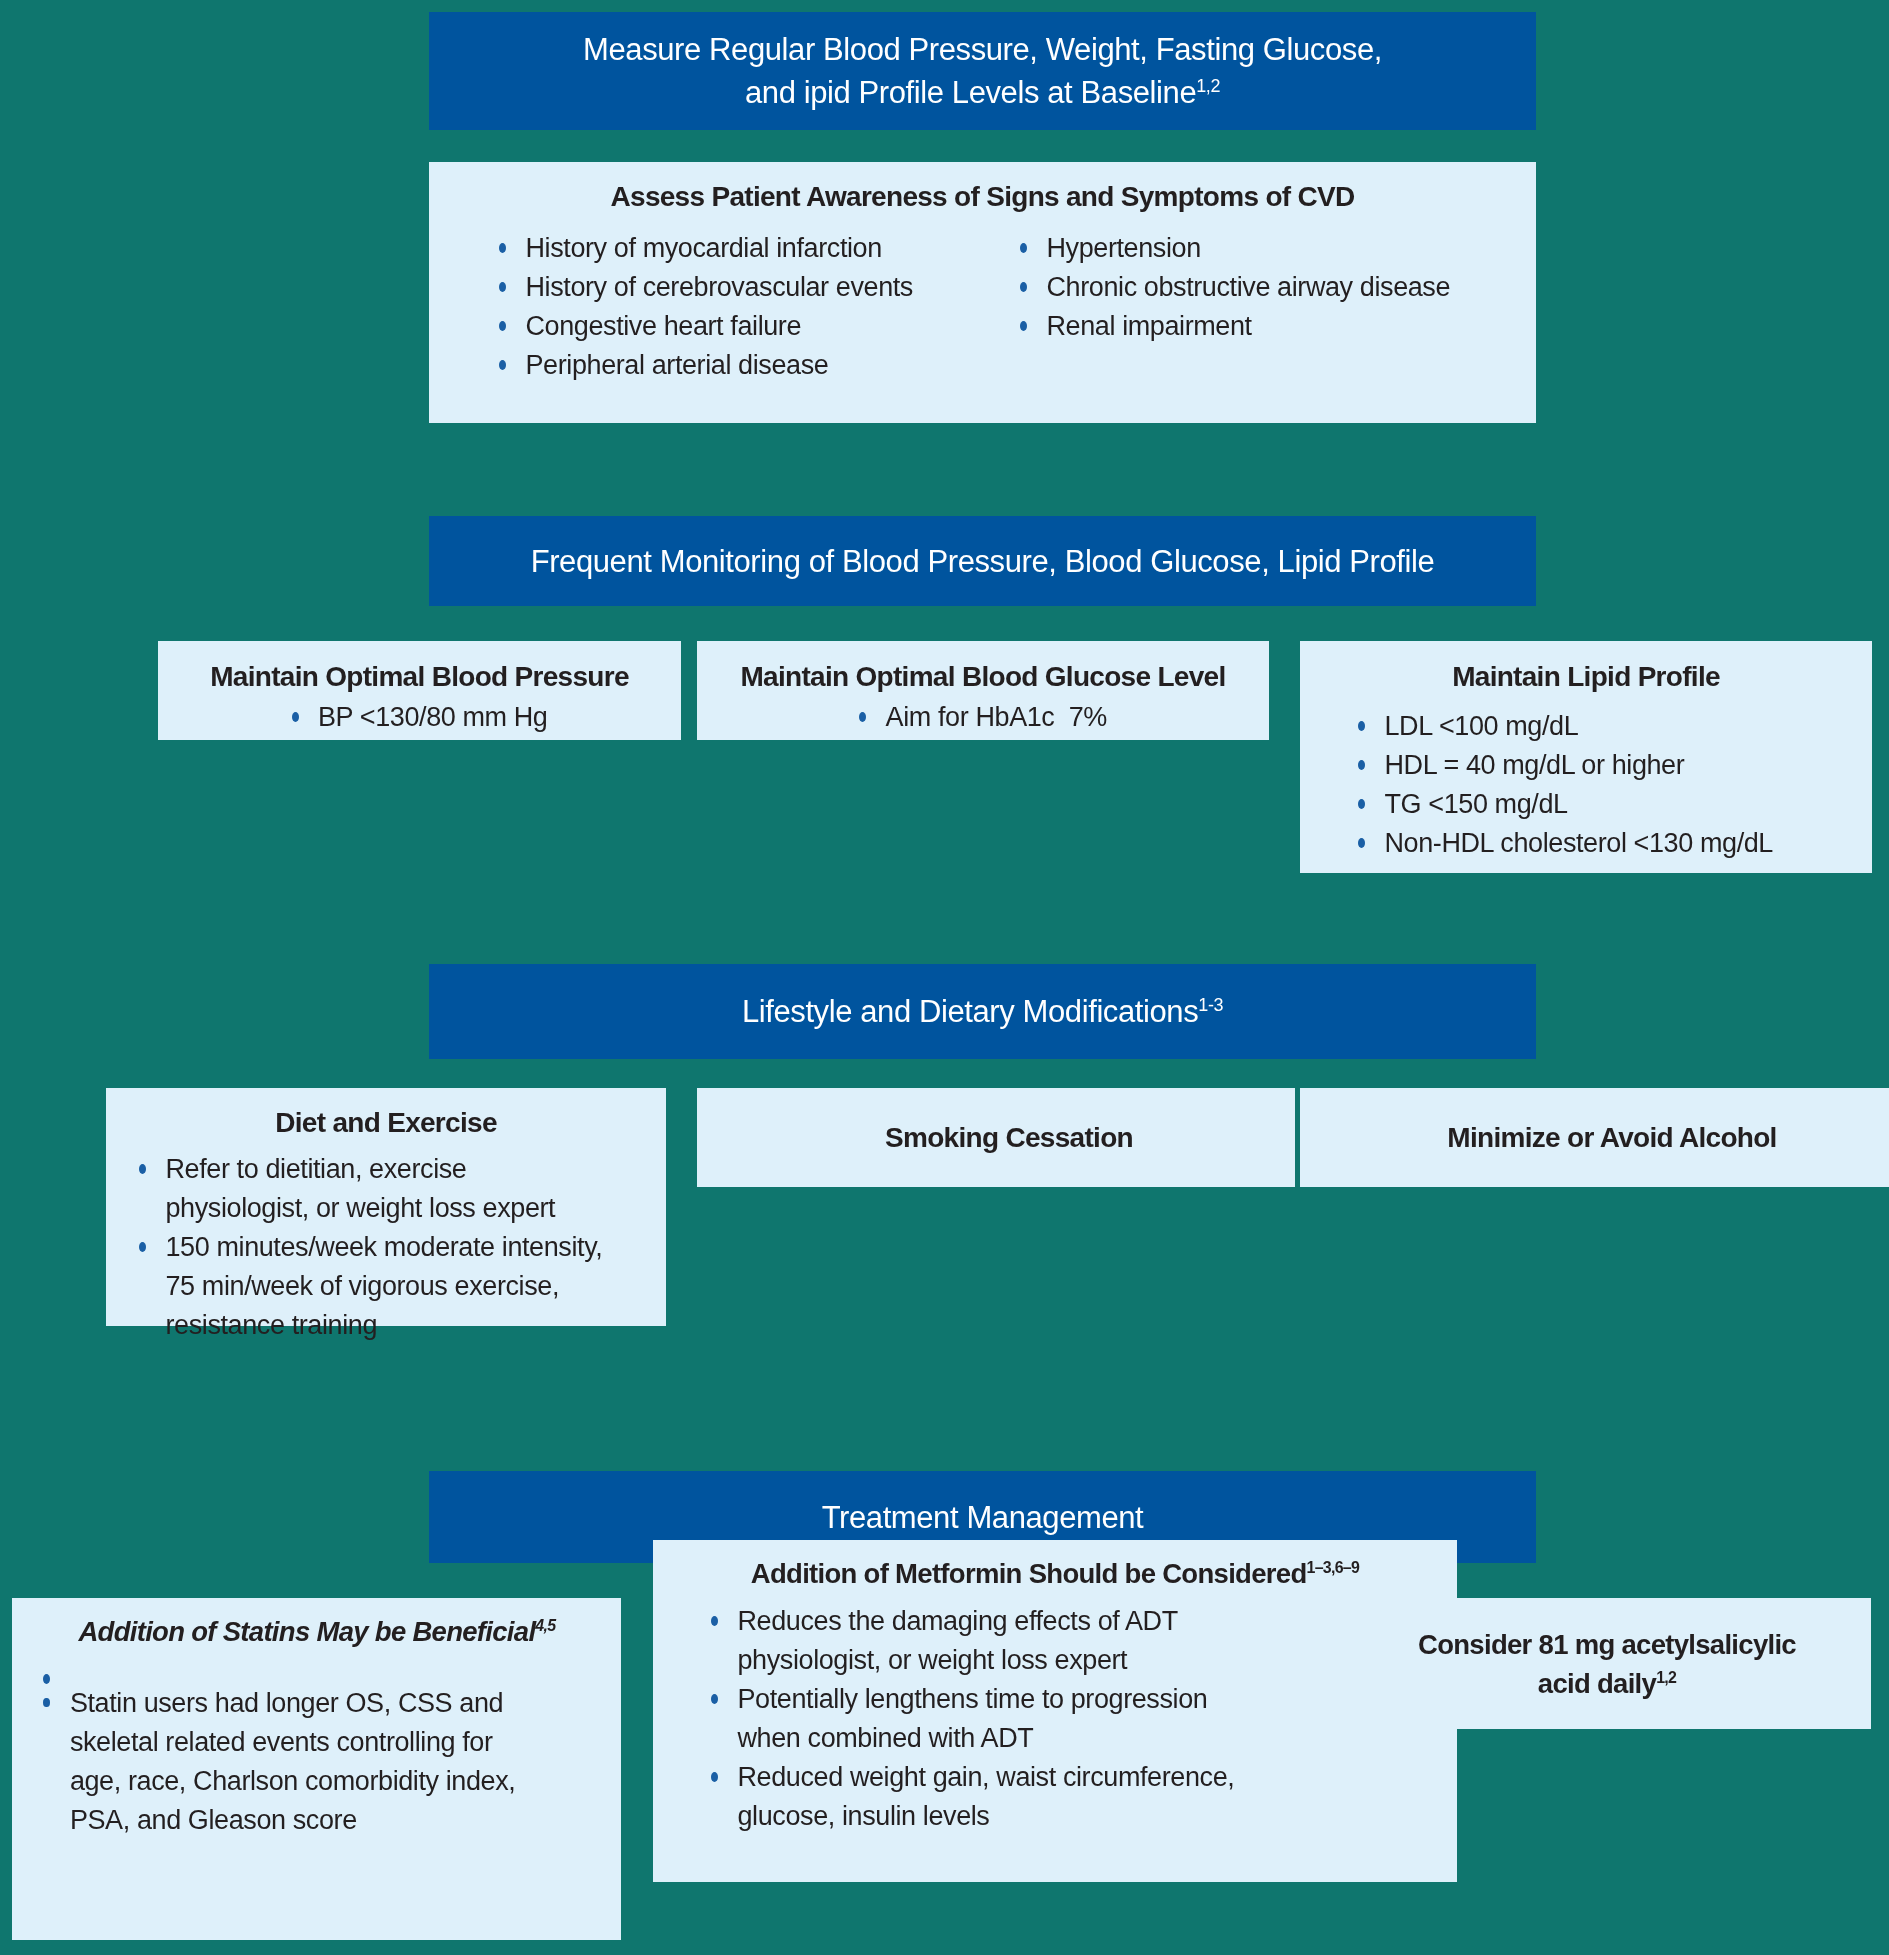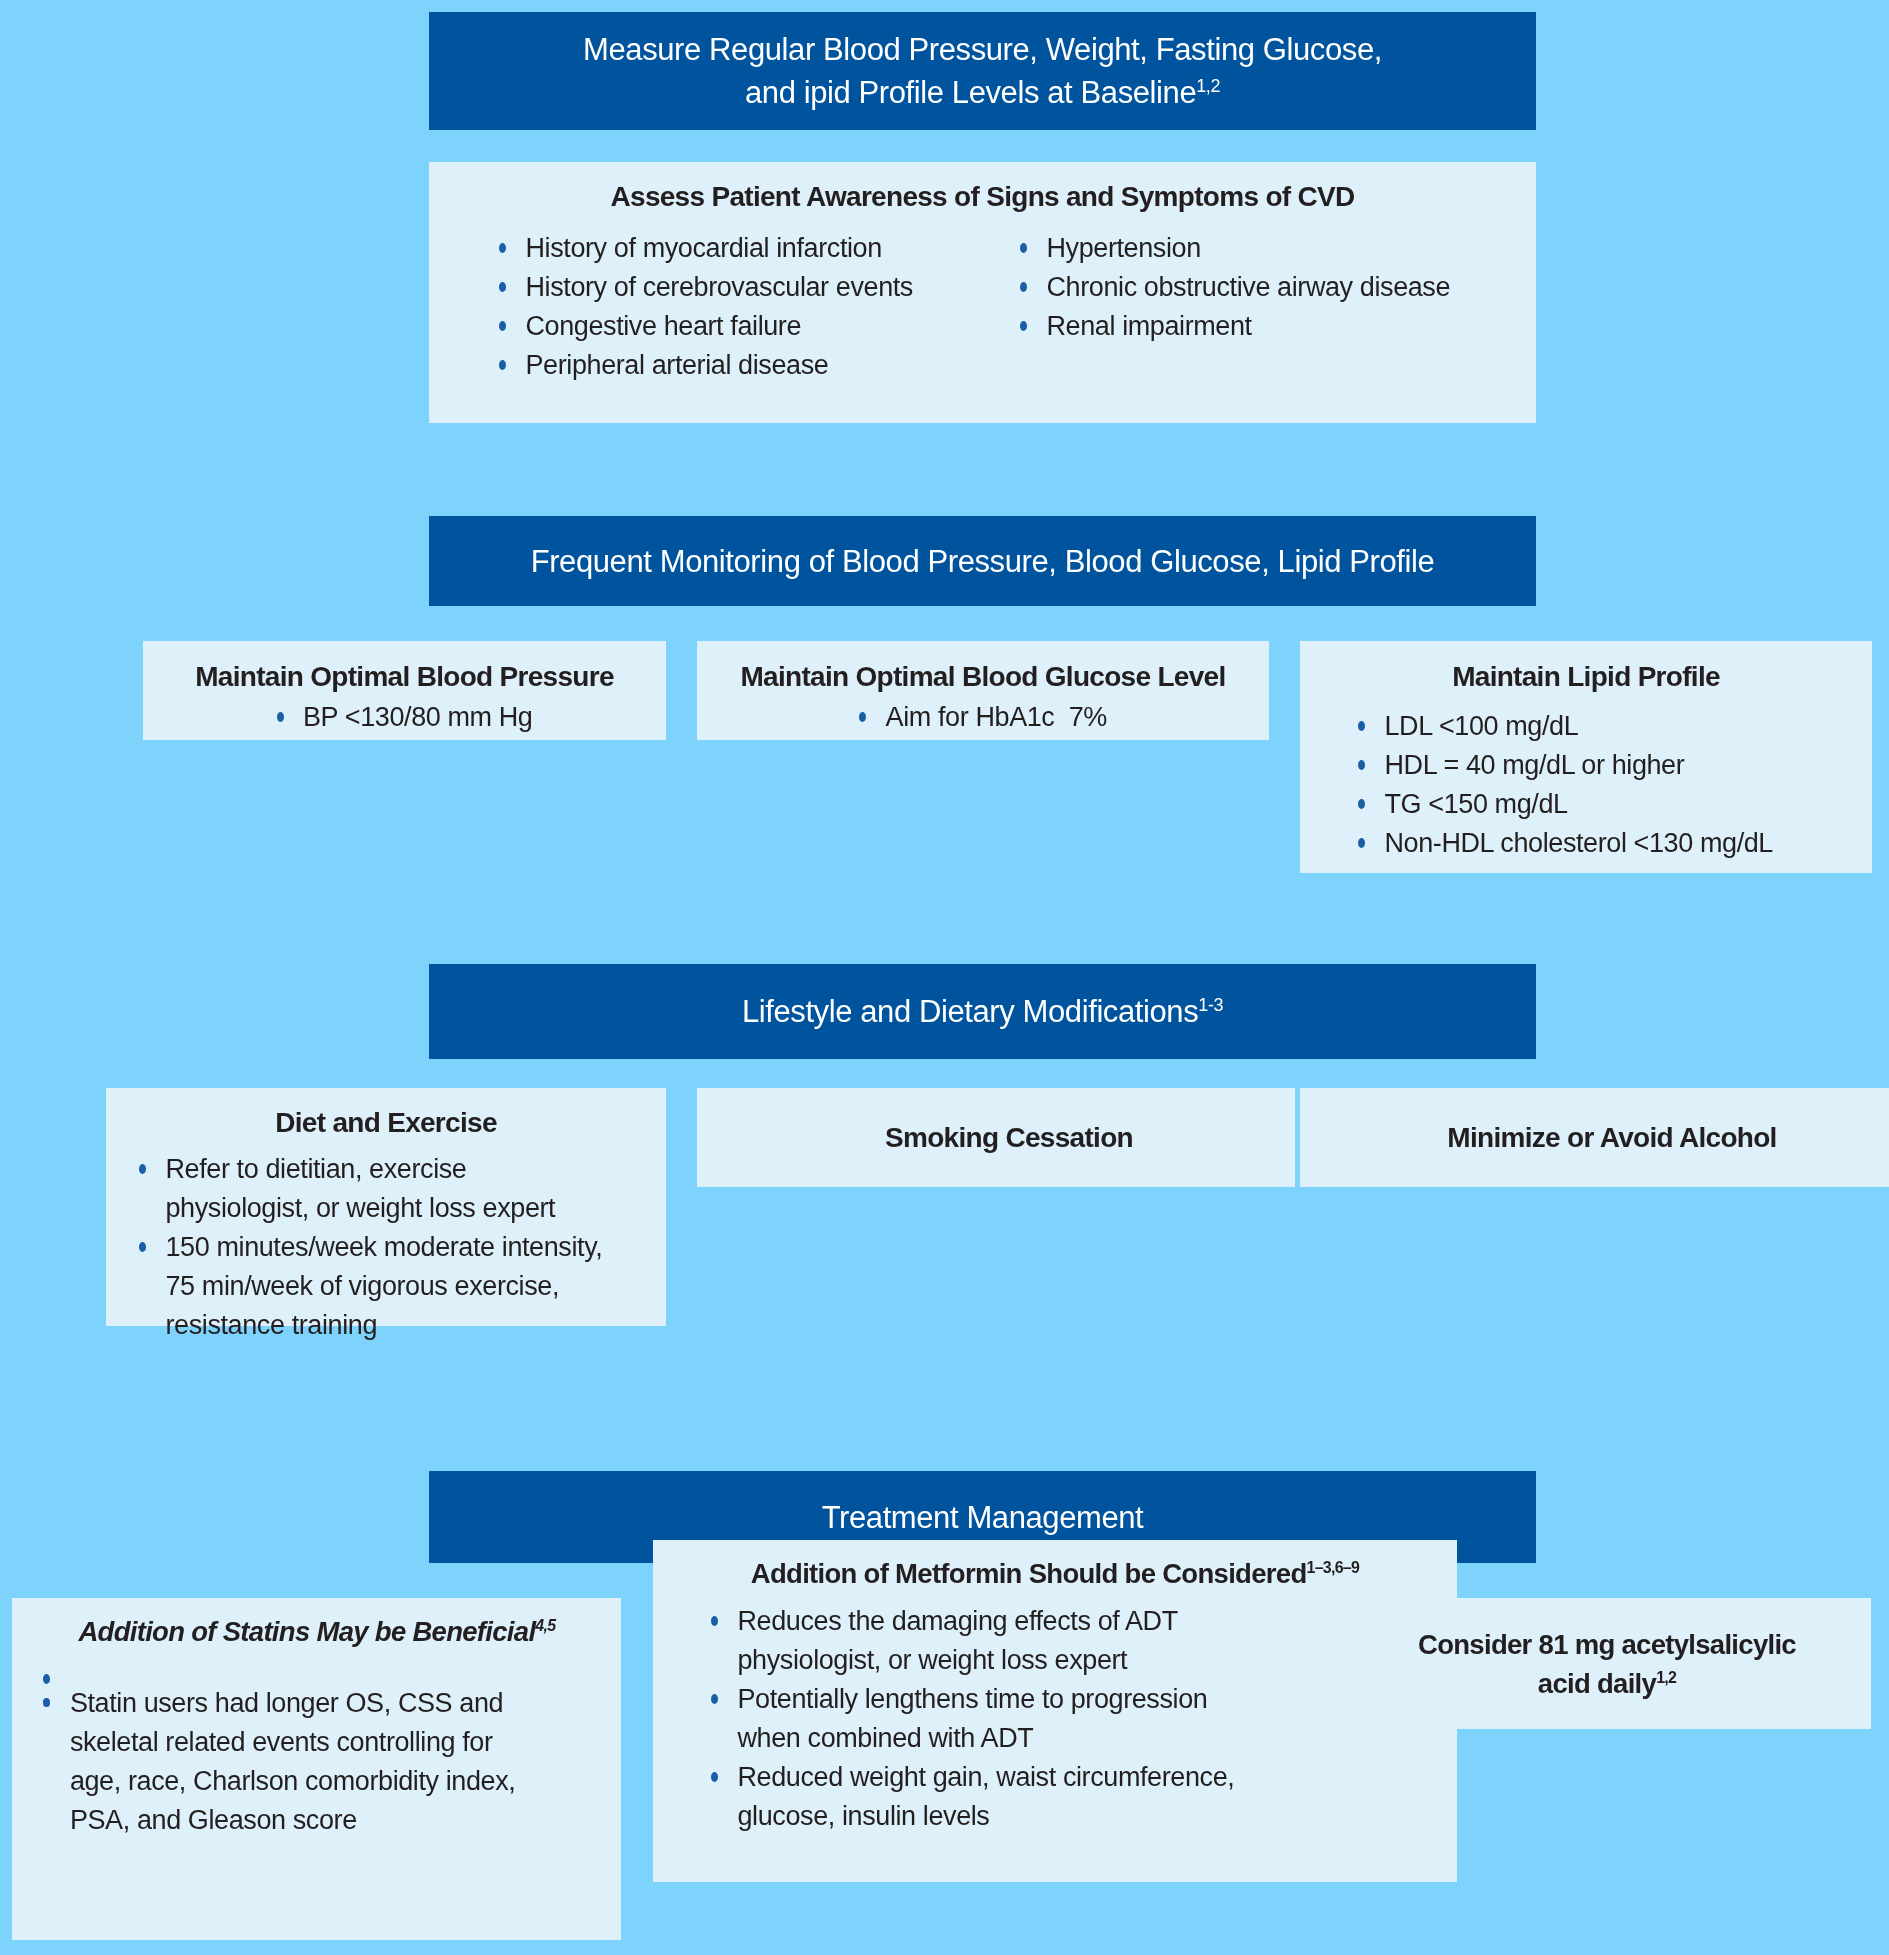--- a/index.html
+++ b/index.html
@@ -1,20 +1,20 @@
 <!DOCTYPE html>
 <html style="--dark: #00549e; --light: #def0fa; --ink: #231f20; --bullet: #1a5fa5; --white: #ffffff;font-size:7px"><head>
 <meta charset="utf-8">
 <style>
   :root{
     --dark:#00549e; --light:#def0fa; --ink:#231f20; --bullet:#1a5fa5; --white:#ffffff;
   }
   html,body{margin:0;padding:0;background:#ffffff;}
   #canvas{
-    position:relative; width:1890px; height:1955px; background:#7dd3fc;
+    position:relative; width:1890px; height:1955px; background:#0f766e;
     font-family:"Liberation Sans", sans-serif; color:var(--ink); overflow:hidden;
   }
   .hdr{
     position:absolute; left:429px; width:1107px; background:var(--dark); color:var(--white);
     display:flex; align-items:center; justify-content:center; text-align:center;
     font-size:31px; letter-spacing:-0.4px; line-height:43px;
   }
   .box{ position:absolute; background:var(--light); }
   .btitle{
     display:block; font-weight:bold; font-size:28px; letter-spacing:-0.7px;
@@ -35,21 +35,21 @@
   #hdr-baseline{ top:12.4px;  height:118px; }
   #hdr-monitoring{ top:516px; height:90px; }
   #hdr-lifestyle{ top:964px; height:95px; }
   #hdr-treatment{ top:1471px; height:92px; }
   
   #box-assess{ left:429px; top:162px; width:1107px; height:261px; }
   #box-assess .btitle{ margin-top:17px; }
   #assess-left{ position:absolute; left:70px; top:67px; width:515px; }
   #assess-right{ position:absolute; left:591px; top:67px; width:502px; }
   
-  #box-bp{ left:143px; top:641px; width:523px; height:99px; }
+  #box-bp{ left:158px; top:641px; width:523px; height:99px; }
   #box-glucose{ left:697px; top:641px; width:572px; height:99px; }
   #box-lipid{ left:1300px; top:641px; width:572px; height:232px; }
   #box-bp .btitle, #box-glucose .btitle, #box-lipid .btitle{ margin-top:18px; }
   #box-bp .blist, #box-glucose .blist{ margin-top:3px; }
   #box-lipid .blist{ margin:12.4px 9px 0 58px; }
   
   #box-diet{ left:106px; top:1088px; width:560px; height:238px; }
   #box-diet .btitle{ margin-top:17px; }
   #box-diet .blist{ margin:9px 18px 0 33px; }
   #box-smoking, #box-alcohol{ display:flex; align-items:center; justify-content:center;padding-left:26px; }

